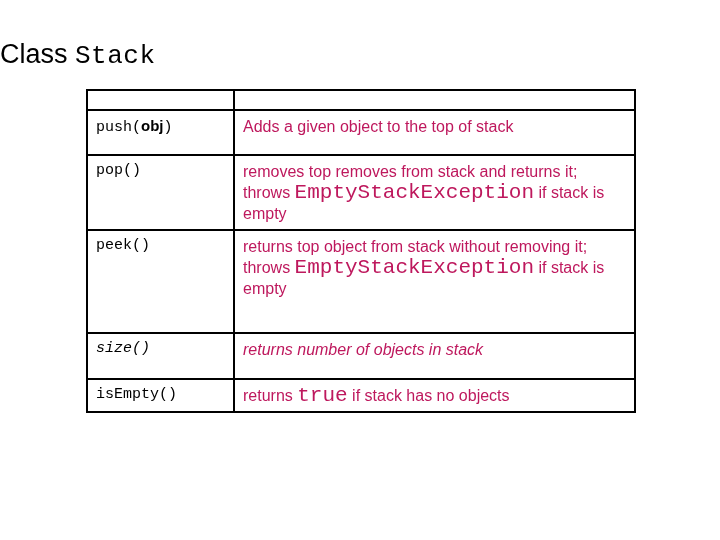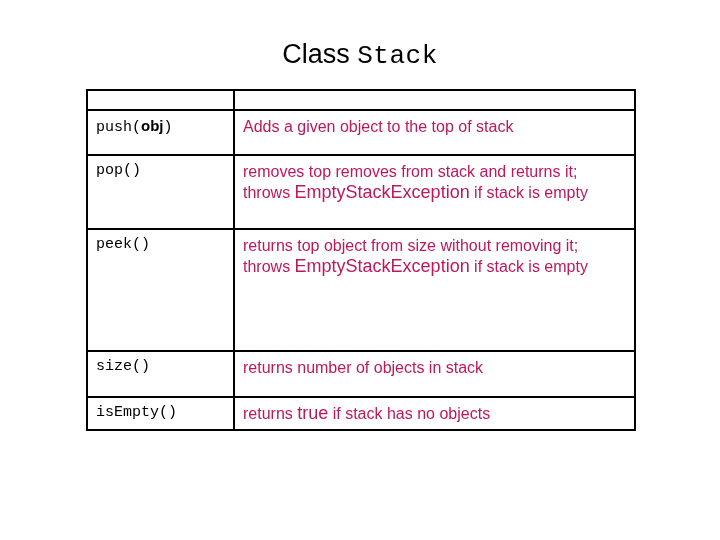--- a/index.html
+++ b/index.html
@@ -22,21 +22,21 @@
     top: 0;
     width: 720px;
     height: 540px;
   }
 
   .slide-title {
     position: absolute;
     left: 0;
     top: 38px;
     width: 720px;
-    text-align: center;
+    text-align: left;
     font-family: "Liberation Sans", sans-serif;
     font-size: 27px;
     line-height: 32px;
     font-weight: normal;
     color: #000000;
     white-space: nowrap;
   }
   .slide-title .mono {
     font-family: "Liberation Mono", monospace;
     font-size: 26px;
@@ -79,28 +79,28 @@
     font-size: 15px;
   }
 
   .desc-cell {
     font-family: "Liberation Sans", sans-serif;
     font-size: 16px;
     line-height: 21px;
     color: #be185d;
   }
   .desc-cell .mono {
-    font-family: Liberation Sans, sans-serif;
-    font-size: 18px;
+    font-family: Liberation Mono, monospace;
+    font-size: 21px;
   }
 
   .h-push   { height: 45px; }
   .h-pop    { height: 74px; }
-  .h-peek   { height: 122px; }
-  .h-size   { height: 46px; }
+  .h-peek   { height: 103px; }
+  .h-size   { height: 46px; font-style: italic; }
   .h-empty  { height: 21px; margin-left: 18px; }
 
   .nowrap-line { display: block; }
 </style>
 </head>
 <body>
 
 <div class="slide">
 
   <div class="slide-title">
@@ -135,21 +135,21 @@
           <span class="nowrap-line">removes top removes from stack and returns it;</span>
           <span>throws </span><span class="mono">EmptyStackException</span><span> if stack is empty</span>
         </td>
       </tr>
 
       <tr class="h-peek">
         <td class="sig-cell">
           <span>peek()</span>
         </td>
         <td class="desc-cell">
-          <span class="nowrap-line">returns top object from size without removing it;</span>
+          <span class="nowrap-line">returns top object from stack without removing it;</span>
           <span>throws </span><span class="mono">EmptyStackException</span><span> if stack is empty</span>
         </td>
       </tr>
 
       <tr class="h-size">
         <td class="sig-cell">
           <span>size()</span>
         </td>
         <td class="desc-cell">
           <span>returns number of objects in stack</span>

